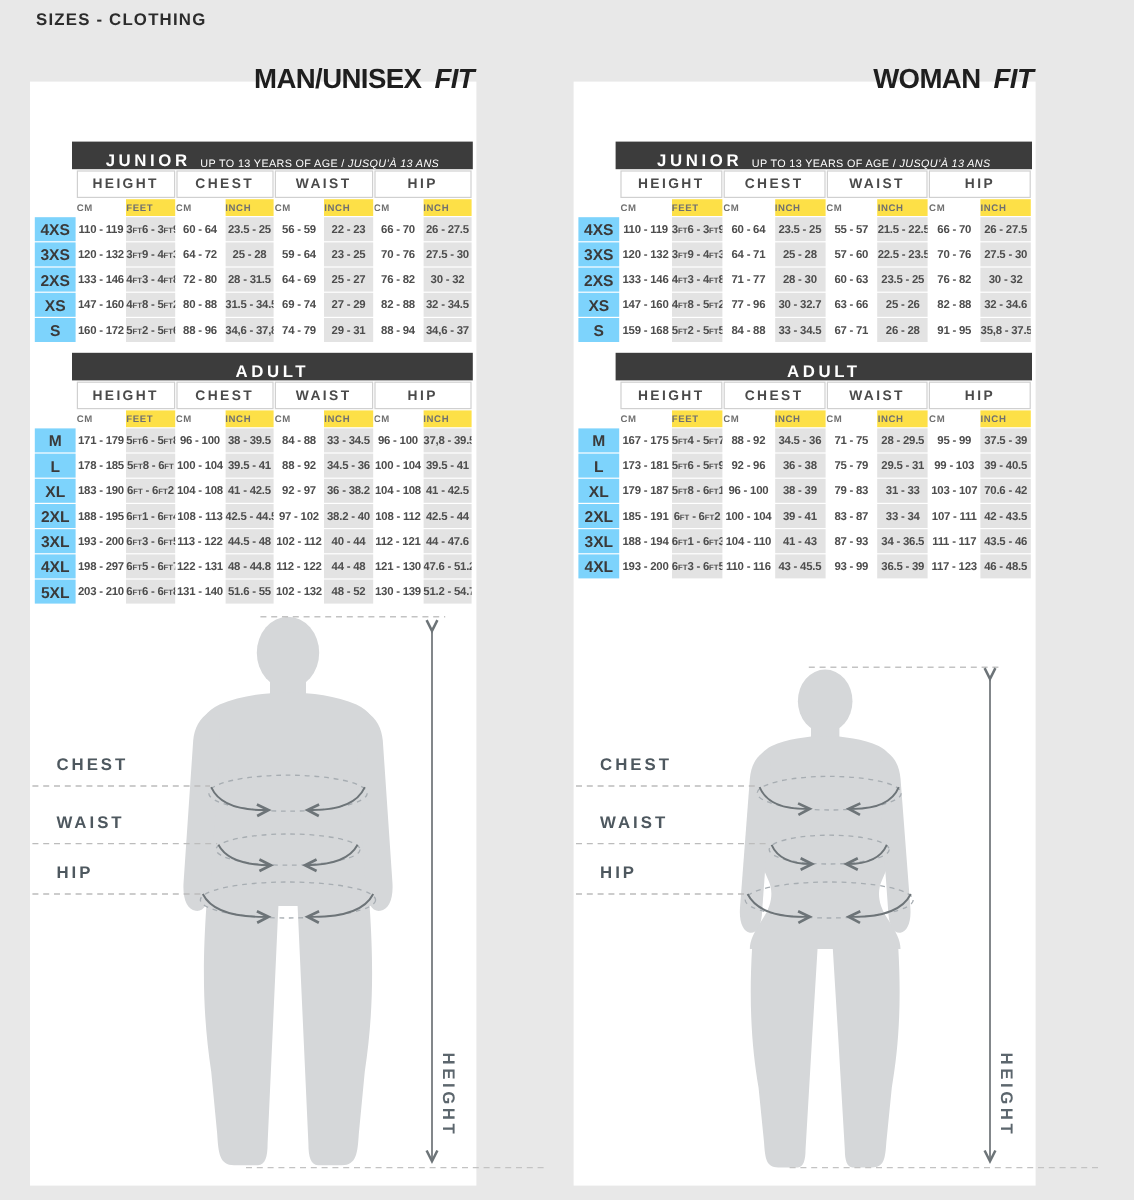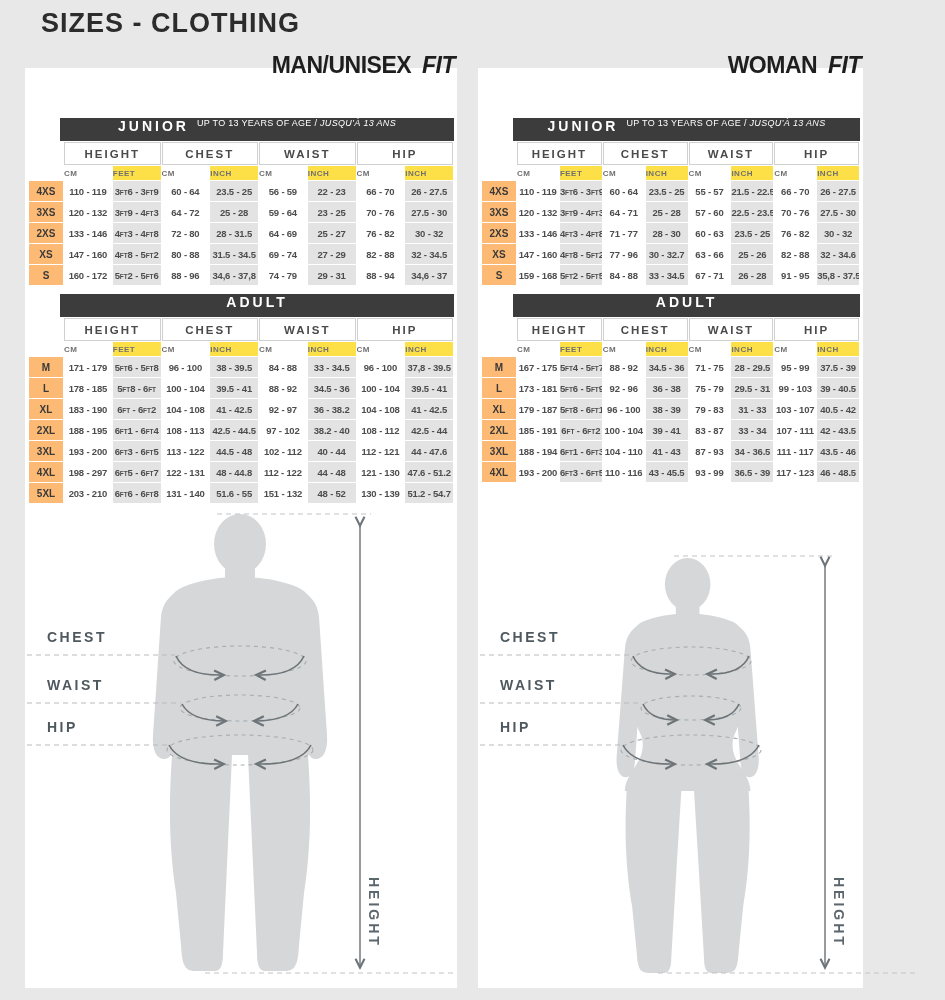--- a/index.html
+++ b/index.html
@@ -1,48 +1,48 @@
 <!DOCTYPE html>
 <html><head>
 <meta charset="utf-8">
 <style>
   html,body{margin:0;padding:0;}
   body{background:#e8e8e8;font-family:"Liberation Sans","DejaVu Sans",sans-serif;}
   #stage{position:relative;width:945px;height:1000px;background:#e8e8e8;overflow:hidden;}
 
-  .page-title{position:absolute;left:41px;top:8px;font-size:27px;font-weight:bold;
+  .page-title{position:absolute;left:30px;top:8px;font-size:14px;font-weight:bold;
     letter-spacing:1px;color:#2c2c2c;}
 
   .panel{position:absolute;top:68px;height:920px;background:#ffffff;}
-  .panel.left{left:25px;width:432px;}
+  .panel.left{left:25px;width:372px;}
   .panel.right{left:478px;width:385px;}
 
   .fit-heading{position:absolute;top:-16px;right:2px;font-size:23px;font-weight:800;
     color:#1e1e1e;letter-spacing:-0.5px;white-space:nowrap;}
   .fit-heading .fit-italic{font-style:italic;font-weight:600;margin-left:5px;}
 
   .table-wrap{margin:0 3px;}
   .table-wrap.junior{padding-top:50px;}
   .table-wrap.adult{padding-top:8px;}
 
   .table-bar{margin-left:32px;height:23px;background:#3c3c3c;display:flex;
-    align-items:flex-start;justify-content:center;gap:8px;}
+    align-items:flex-end;justify-content:center;gap:8px;}
   .bar-title{color:#ffffff;font-weight:bold;font-size:14px;letter-spacing:3px;}
   .bar-sub{color:#ffffff;font-size:9px;letter-spacing:0.3px;white-space:nowrap;}
   .bar-sub .it{font-style:italic;font-weight:normal;}
 
   table.sz{width:100%;border-collapse:separate;border-spacing:1px;table-layout:fixed;}
   table.sz td,table.sz th{padding:0;overflow:hidden;}
   .corner{background:transparent;}
   th.group{height:21px;background:#ffffff;border:1px solid #d0d0d0;font-size:11.5px;
     letter-spacing:2px;color:#4a4a4a;font-weight:600;text-align:center;}
   td.unit{height:14px;font-size:8px;font-weight:bold;color:#707070;text-align:left;
     letter-spacing:0.5px;background:#ffffff;}
   td.unit.alt{background:#fde047;}
-  td.size{background:#fdba74;font-weight:bold;font-size:10px;color:#3a3a3a;
+  td.size{background:#7dd3fc;font-weight:bold;font-size:13px;color:#3a3a3a;
     text-align:center;height:20px;}
   td.val{font-size:9.5px;color:#4d4d4d;text-align:center;background:#ffffff;
     white-space:nowrap;font-weight:600;letter-spacing:-0.2px;}
   td.val.alt{background:#e3e3e3;}
   .ft{font-size:0.68em;letter-spacing:0;}
 
   .figure-area{position:absolute;left:0;top:435px;width:100%;height:485px;}
   .figure-area svg{position:absolute;left:0;top:0;}
   .m-label{position:absolute;left:22px;font-size:14px;font-weight:bold;
     letter-spacing:2.5px;color:#4e585f;}
@@ -264,21 +264,21 @@
                 <td class="val alt">44 - 48</td>
                 <td class="val">121 - 130</td>
                 <td class="val alt">47.6 - 51.2</td>
               </tr>
               <tr>
                 <td class="size">5XL</td>
                 <td class="val">203 - 210</td>
                 <td class="val alt">6<span class="ft">FT</span>6 - 6<span class="ft">FT</span>8</td>
                 <td class="val">131 - 140</td>
                 <td class="val alt">51.6 - 55</td>
-                <td class="val">151 - 132</td>
+                <td class="val">102 - 132</td>
                 <td class="val alt">48 - 52</td>
                 <td class="val">130 - 139</td>
                 <td class="val alt">51.2 - 54.7</td>
               </tr>
             </tbody>
           </table>
         </div>
     </div>
 
     <div class="figure-area">
@@ -488,21 +488,21 @@
               </tr>
               <tr>
                 <td class="size">XL</td>
                 <td class="val">179 - 187</td>
                 <td class="val alt">5<span class="ft">FT</span>8 - 6<span class="ft">FT</span>1</td>
                 <td class="val">96 - 100</td>
                 <td class="val alt">38 - 39</td>
                 <td class="val">79 - 83</td>
                 <td class="val alt">31 - 33</td>
                 <td class="val">103 - 107</td>
-                <td class="val alt">40.5 - 42</td>
+                <td class="val alt">70.6 - 42</td>
               </tr>
               <tr>
                 <td class="size">2XL</td>
                 <td class="val">185 - 191</td>
                 <td class="val alt">6<span class="ft">FT</span> - 6<span class="ft">FT</span>2</td>
                 <td class="val">100 - 104</td>
                 <td class="val alt">39 - 41</td>
                 <td class="val">83 - 87</td>
                 <td class="val alt">33 - 34</td>
                 <td class="val">107 - 111</td>

